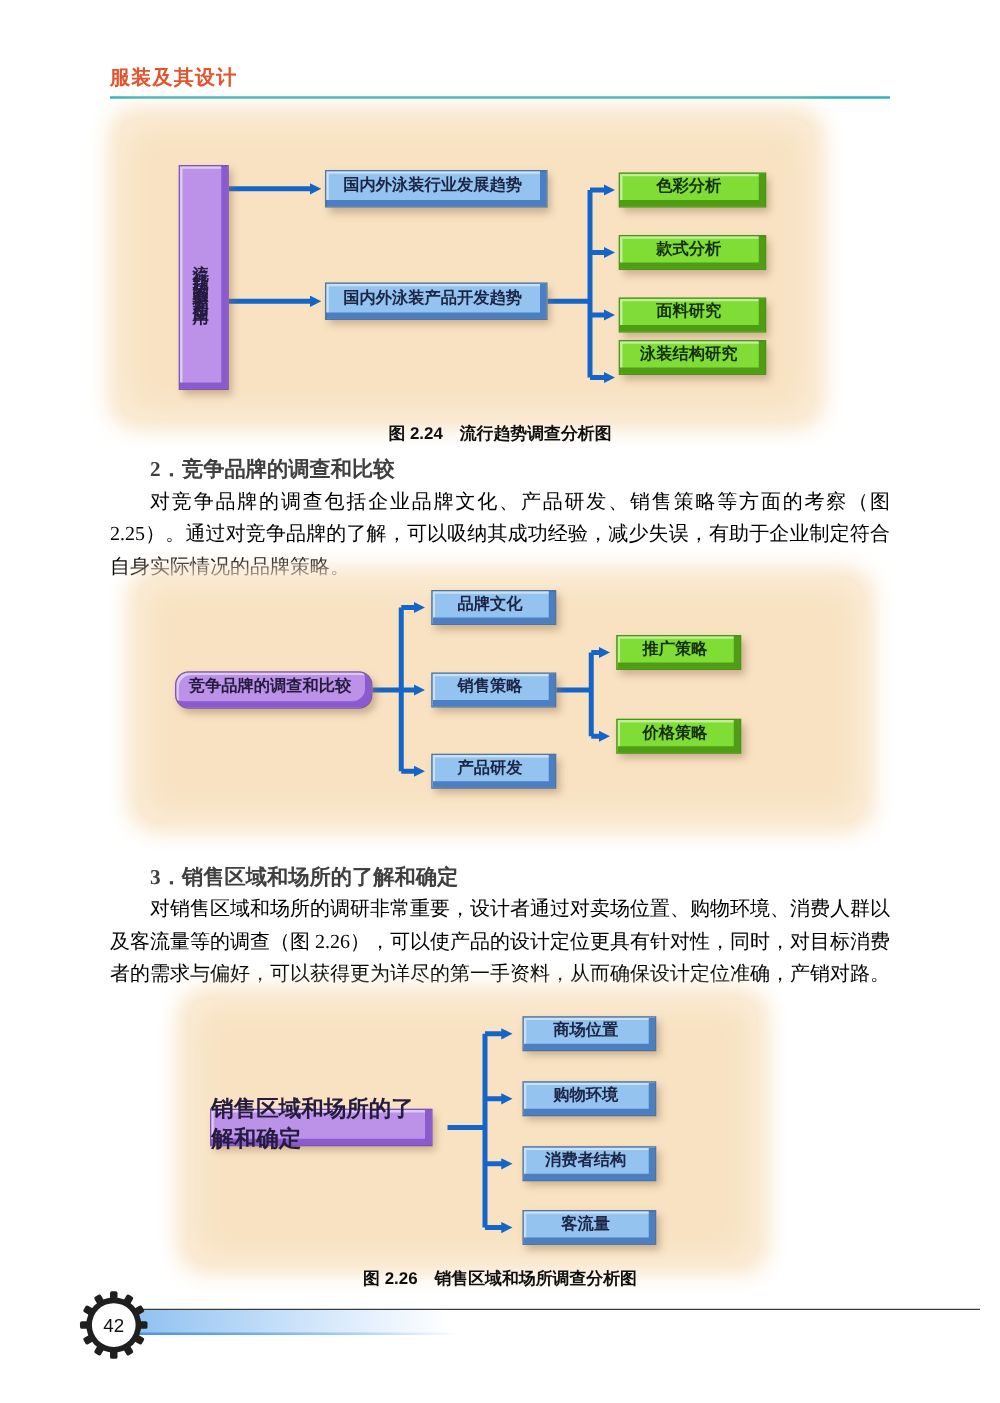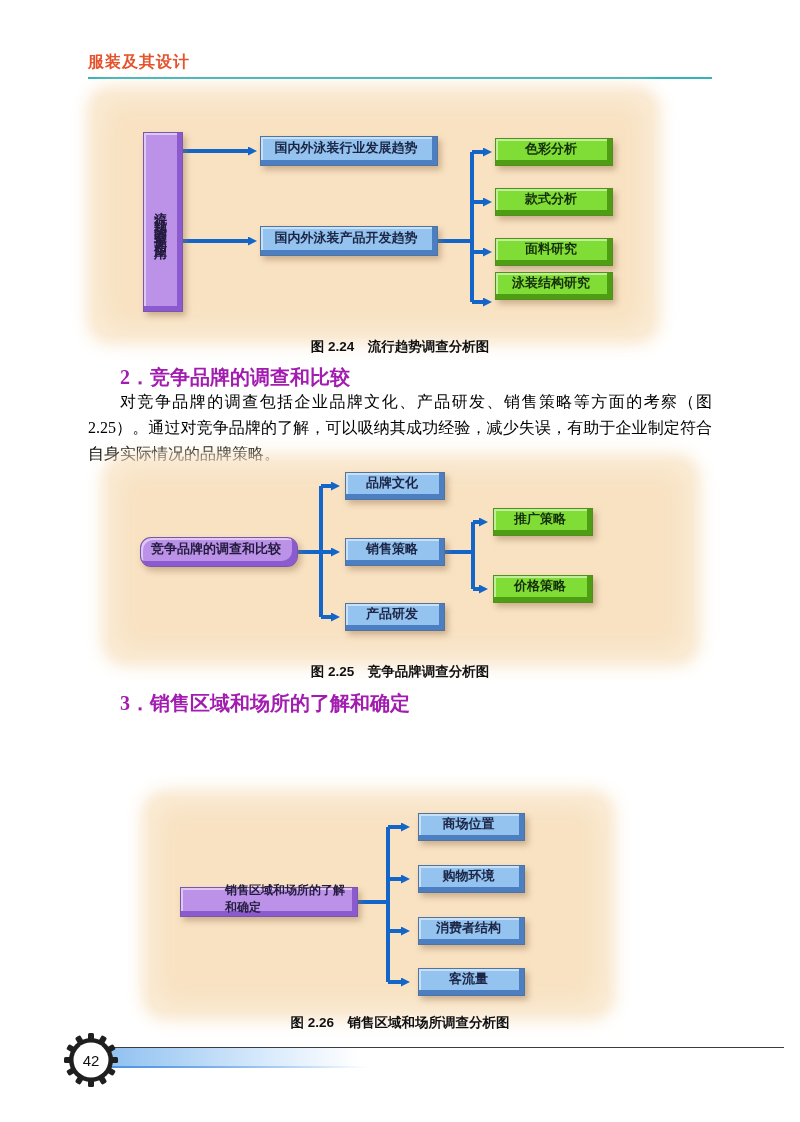--- a/index.html
+++ b/index.html
@@ -26,21 +26,21 @@
         background:var(--face);}
   .node.blue  {--face:#93c3ee;--edge:#4c7fc2;}
   .node.green {--face:#80dd36;--edge:#4f9d15;border-color:rgba(45,95,10,.6);color:#16300c;}
   .node.purple{--face:#bb92e8;--edge:#8a5ace;border-color:rgba(85,45,135,.6);color:#241b3f;}
   .node.vert{writing-mode:vertical-rl;text-orientation:upright;letter-spacing:4px;
              padding:4px 6px 6px 0;}
 
   
   .caption{position:absolute;left:88px;width:624px;text-align:center;
            font-size:13.5px;font-weight:bold;color:#101010;}
-  .sec-heading{position:absolute;left:120px;font-size:20px;font-weight:bold;color:#a21caf;
+  .sec-heading{position:absolute;left:120px;font-size:17px;font-weight:bold;color:#404040;
                font-family:"Liberation Serif", serif;}
   .para{position:absolute;left:88px;width:624px;font-size:16px;line-height:26px;
         color:#000000;text-align:justify;text-indent:2em;
         font-family:"Liberation Serif", serif;}
 
   
   .foot-rule{position:absolute;left:108px;top:1047px;width:692px;height:1px;background:#3c3c3c;}
   .foot-bar{position:absolute;left:108px;top:1048px;width:262px;height:20px;
             background:
               linear-gradient(to right,#4f93e0,rgba(255,255,255,0)) left bottom/100% 2px no-repeat,
@@ -105,41 +105,41 @@
         <path d="M361 125 H368" marker-end="url(#ah2)"></path>
       </g>
     </svg>
     <div class="node purple" style="left:28px;top:73px;width:158px;height:30px;border-radius:11px;">竞争品牌的调查和比较</div>
     <div class="node blue" style="left:233px;top:8px;width:100px;height:28px;">品牌文化</div>
     <div class="node blue" style="left:233px;top:74px;width:100px;height:28px;">销售策略</div>
     <div class="node blue" style="left:233px;top:139px;width:100px;height:28px;">产品研发</div>
     <div class="node green" style="left:381px;top:44px;width:100px;height:28px;">推广策略</div>
     <div class="node green" style="left:381px;top:111px;width:100px;height:28px;">价格策略</div>
   </div>
-  <div class="caption" style="top:663px;">图 2.25　竞争品牌调查分析图</div>
 
   <div class="sec-heading" style="top:690px;">3．销售区域和场所的了解和确定</div>
+  <div class="para" style="top:715px;">对销售区域和场所的调研非常重要，设计者通过对卖场位置、购物环境、消费人群以及客流量等的调查（图 2.26），可以使产品的设计定位更具有针对性，同时，对目标消费者的需求与偏好，可以获得更为详尽的第一手资料，从而确保设计定位准确，产销对路。</div>
 
   <div class="fig" style="left:152px;top:800px;width:453px;height:210px;">
     <svg class="wires" width="453" height="210">
       <defs>
         <marker id="ah3" markerUnits="userSpaceOnUse" markerWidth="10" markerHeight="10" refX="1" refY="4.5" orient="auto">
           <path d="M0,0 L9,4.5 L0,9 Z" fill="#1465c8"></path>
         </marker>
       </defs>
       <g stroke="#1465c8" stroke-width="4" fill="none">
         <path d="M206 102 H236"></path>
         <path d="M236 27 V182"></path>
         <path d="M236 27 H250" marker-end="url(#ah3)"></path>
         <path d="M236 79 H250" marker-end="url(#ah3)"></path>
         <path d="M236 131 H250" marker-end="url(#ah3)"></path>
         <path d="M236 182 H250" marker-end="url(#ah3)"></path>
       </g>
     </svg>
-    <div class="node purple" style="left:28px;top:87px;width:178px;height:30px;font-size:12px;padding-left:44px;">销售区域和场所的了解和确定</div>
+    <div class="node purple" style="left:16px;top:87px;width:178px;height:30px;font-size:18px;">销售区域和场所的了解和确定</div>
     <div class="node blue" style="left:266px;top:13px;width:107px;height:28px;">商场位置</div>
     <div class="node blue" style="left:266px;top:65px;width:107px;height:28px;">购物环境</div>
     <div class="node blue" style="left:266px;top:117px;width:107px;height:28px;">消费者结构</div>
     <div class="node blue" style="left:266px;top:168px;width:107px;height:28px;">客流量</div>
   </div>
   <div class="caption" style="top:1014px;">图 2.26　销售区域和场所调查分析图</div>
 
   <div class="foot-rule"></div>
   <div class="foot-bar"></div>
   <svg class="gear" width="58" height="58" viewBox="0 0 58 58">

